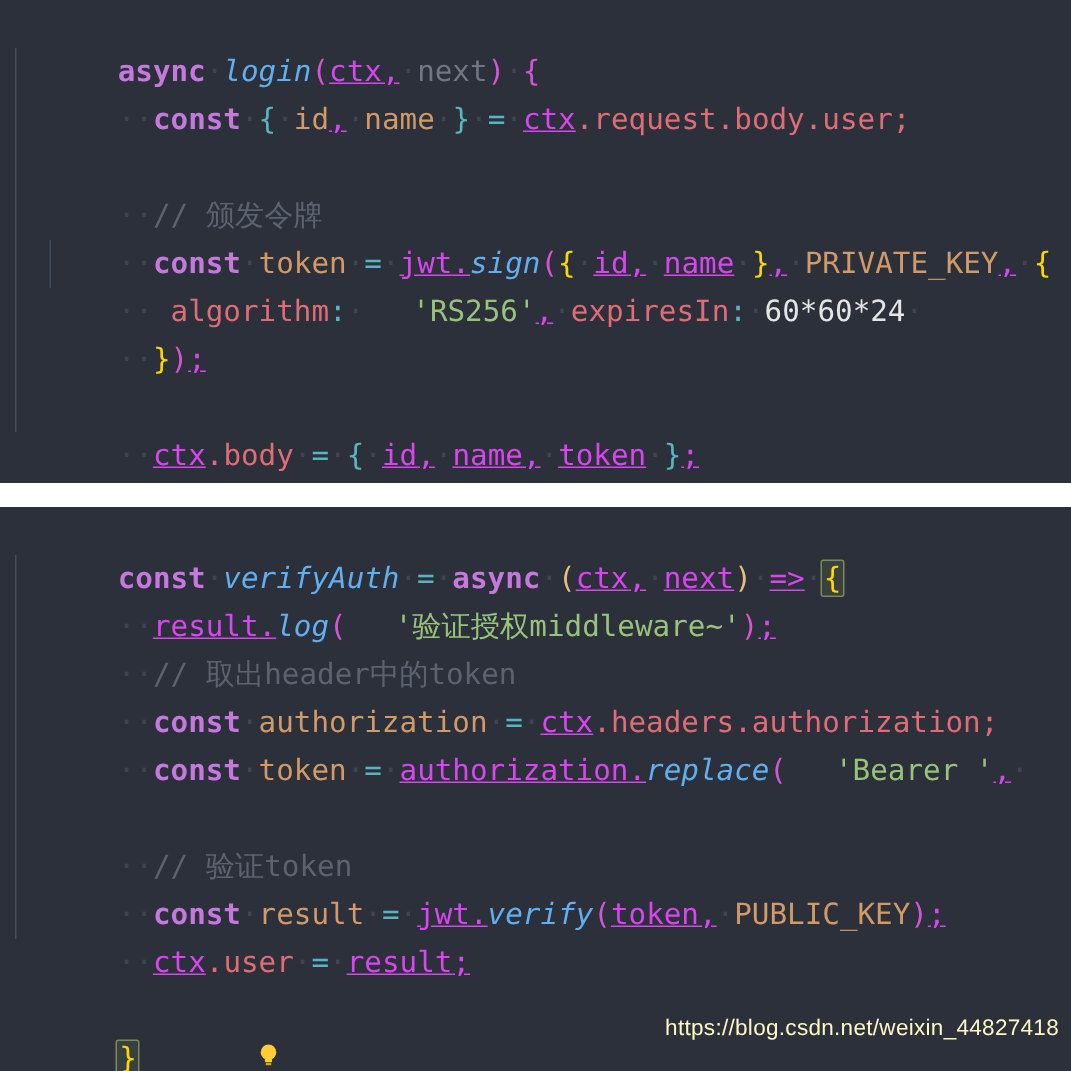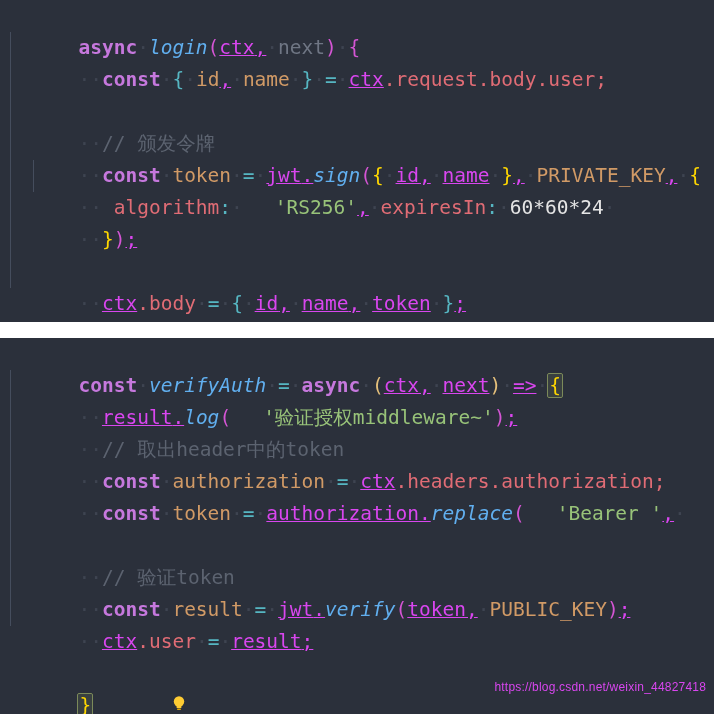--- a/index.html
+++ b/index.html
@@ -91,22 +91,22 @@
     width: 16px;
     position: relative;
     top: 2px;
   }
 
   #watermark {
     position: absolute;
     right: 8px;
     bottom: 20px;
     font-family: "Liberation Sans", sans-serif;
-    font-size: 12px;
-    color: #d946ef;
+    font-size: 15px;
+    color: #fef9c3;
     letter-spacing: 0.2px;
     white-space: nowrap;
   }
 </style>
 </head>
 <body>
 
 <div id="root">
 
   <div class="code-block" id="block-top">

